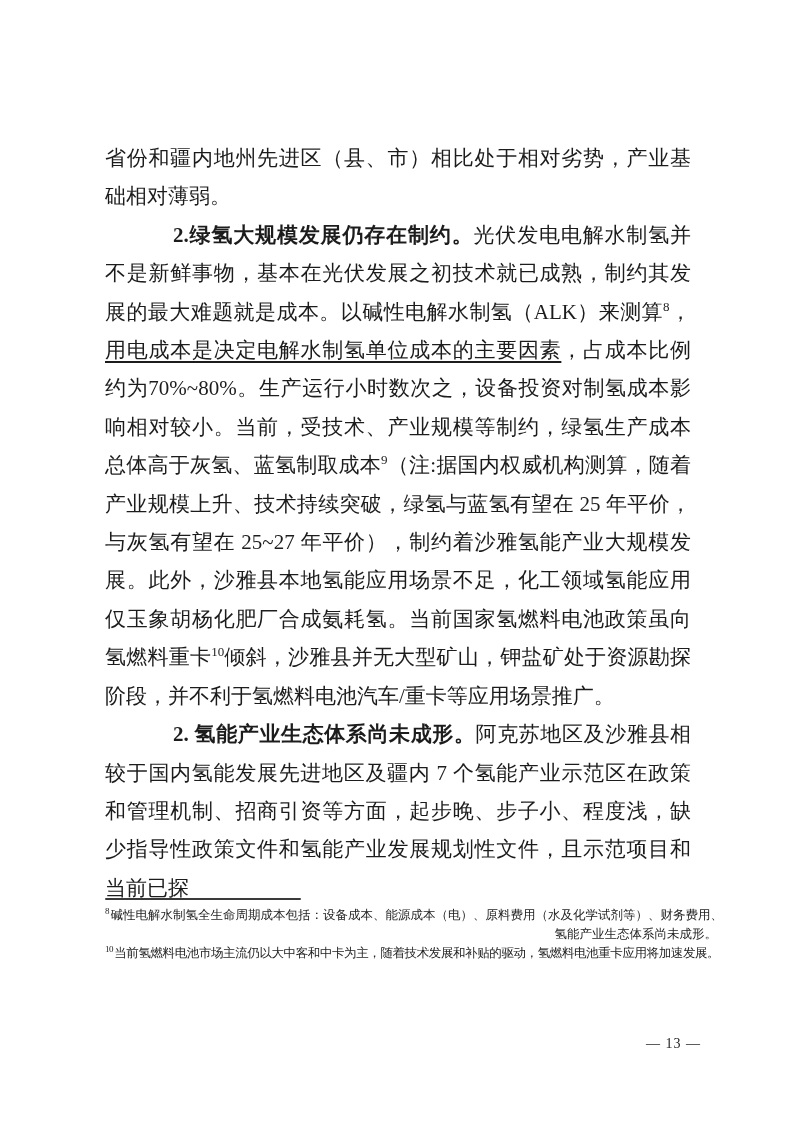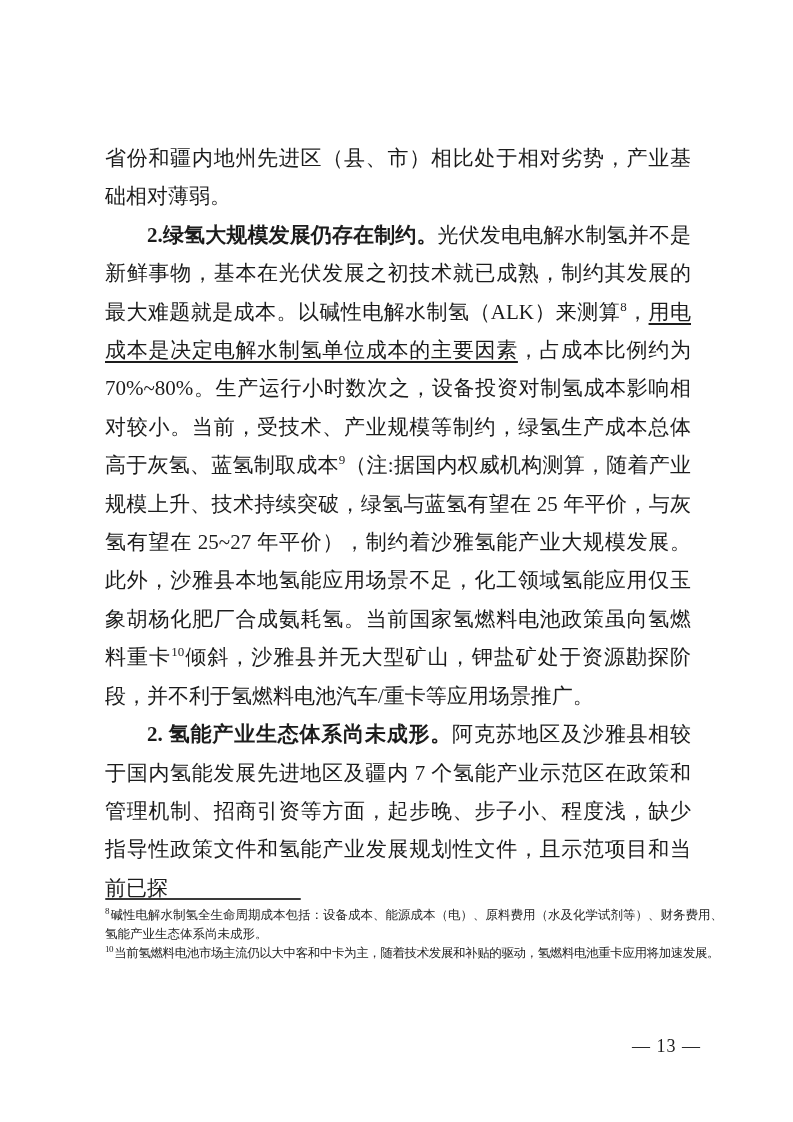--- a/index.html
+++ b/index.html
@@ -18,21 +18,21 @@
   .body-text {
     position: absolute;
     left: 105px; top: 139px; width: 586px;
     font-size: 21px;
     line-height: 38.4px;
     text-align: justify;
     text-justify: inter-ideograph;
   }
   .para { text-indent: 2em; }
   .para.no-indent { text-indent: 0; }
-  .para b { font-weight: bold; }
+  .para b { font-weight: bold; margin-left: 26px; }
   .u {
     text-decoration: underline;
     text-underline-offset: 4px;
     text-decoration-thickness: 1.5px;
   }
   sup.ref {
     font-size: 13px;
     line-height: 0;
     vertical-align: super;
   }
@@ -41,33 +41,33 @@
     left: 105px; top: 898px; width: 612px;
     font-size: 12.5px;
     line-height: 19.2px;
     color: #232323;
   }
   .fn-separator {
     width: 196px;
     border-top: 2px solid #3a3a3a;
     margin-bottom: 6px;
   }
-  .fn-line { white-space: nowrap; }
+  .fn-line { white-space: nowrap; text-align: right; }
   .fn-line sup {
     font-size: 9px;
     line-height: 0;
     vertical-align: super;
     margin-right: 1px;
   }
   .fn-tight { letter-spacing: -0.4px; }
   .page-number {
     position: absolute;
     top: 1036px;
     right: 92px;
-    font-size: 18px;
+    font-size: 14px;
     letter-spacing: 1px;
     color: #1c1c1c;
   }
 </style>
 </head>
 <body>
 
 <div class="page">
 
   <div class="body-text">

